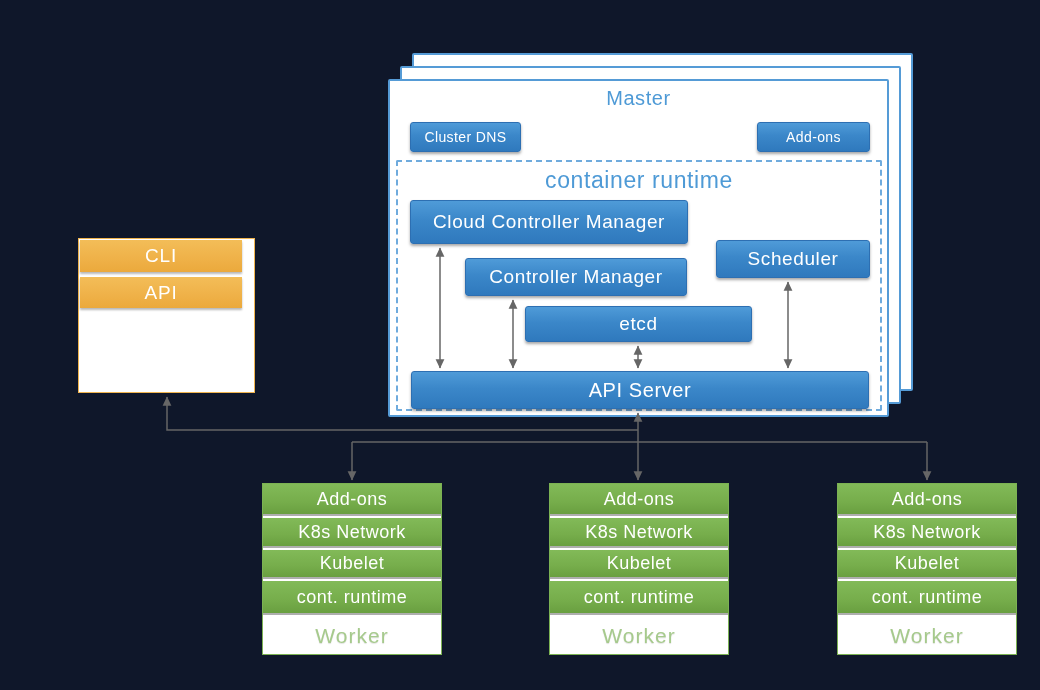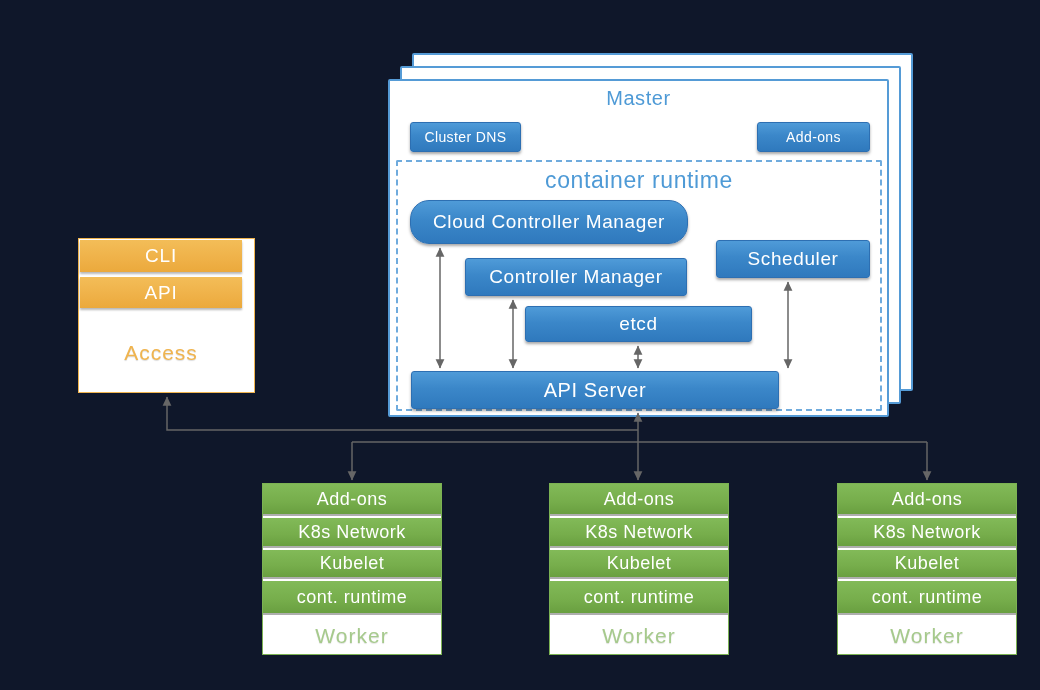--- a/index.html
+++ b/index.html
@@ -90,30 +90,29 @@
   <div class="layer front"></div>
 
   <div class="master-title">Master</div>
 
   <div class="blue-box small" style="left:410px; top:122px; width:111px; height:30px;">Cluster DNS</div>
   <div class="blue-box small" style="left:757px; top:122px; width:113px; height:30px;">Add-ons</div>
 
   <div class="dashed-box"></div>
   <div class="cr-title">container runtime</div>
 
-  <div class="blue-box big" style="left:410px; top:200px; width:278px; height:44px;border-radius:19px;">Cloud Controller Manager</div>
+  <div class="blue-box big" style="left:410px; top:200px; width:278px; height:44px;">Cloud Controller Manager</div>
   <div class="blue-box big" style="left:716px; top:240px; width:154px; height:38px;">Scheduler</div>
   <div class="blue-box big" style="left:525px; top:306px; width:227px; height:36px;">etcd</div>
   <div class="blue-box big" style="left:465px; top:258px; width:222px; height:38px;">Controller Manager</div>
-  <div class="blue-box big" style="left:411px; top:371px; width:368px; height:38px; font-size:20px;">API Server</div>
+  <div class="blue-box big" style="left:411px; top:371px; width:458px; height:38px; font-size:20px;">API Server</div>
 
   <div class="access-stack">
     <div class="a-row r1">CLI</div>
     <div class="a-row r3">API</div>
-    <div class="a-label">Access</div>
   </div>
 
   <div class="worker" style="left:262px;">
     <div class="w-row r1">Add-ons</div>
     <div class="w-row r2">K8s Network</div>
     <div class="w-row r3">Kubelet</div>
     <div class="w-row r4">cont. runtime</div>
     <div class="w-label">Worker</div>
   </div>
 

